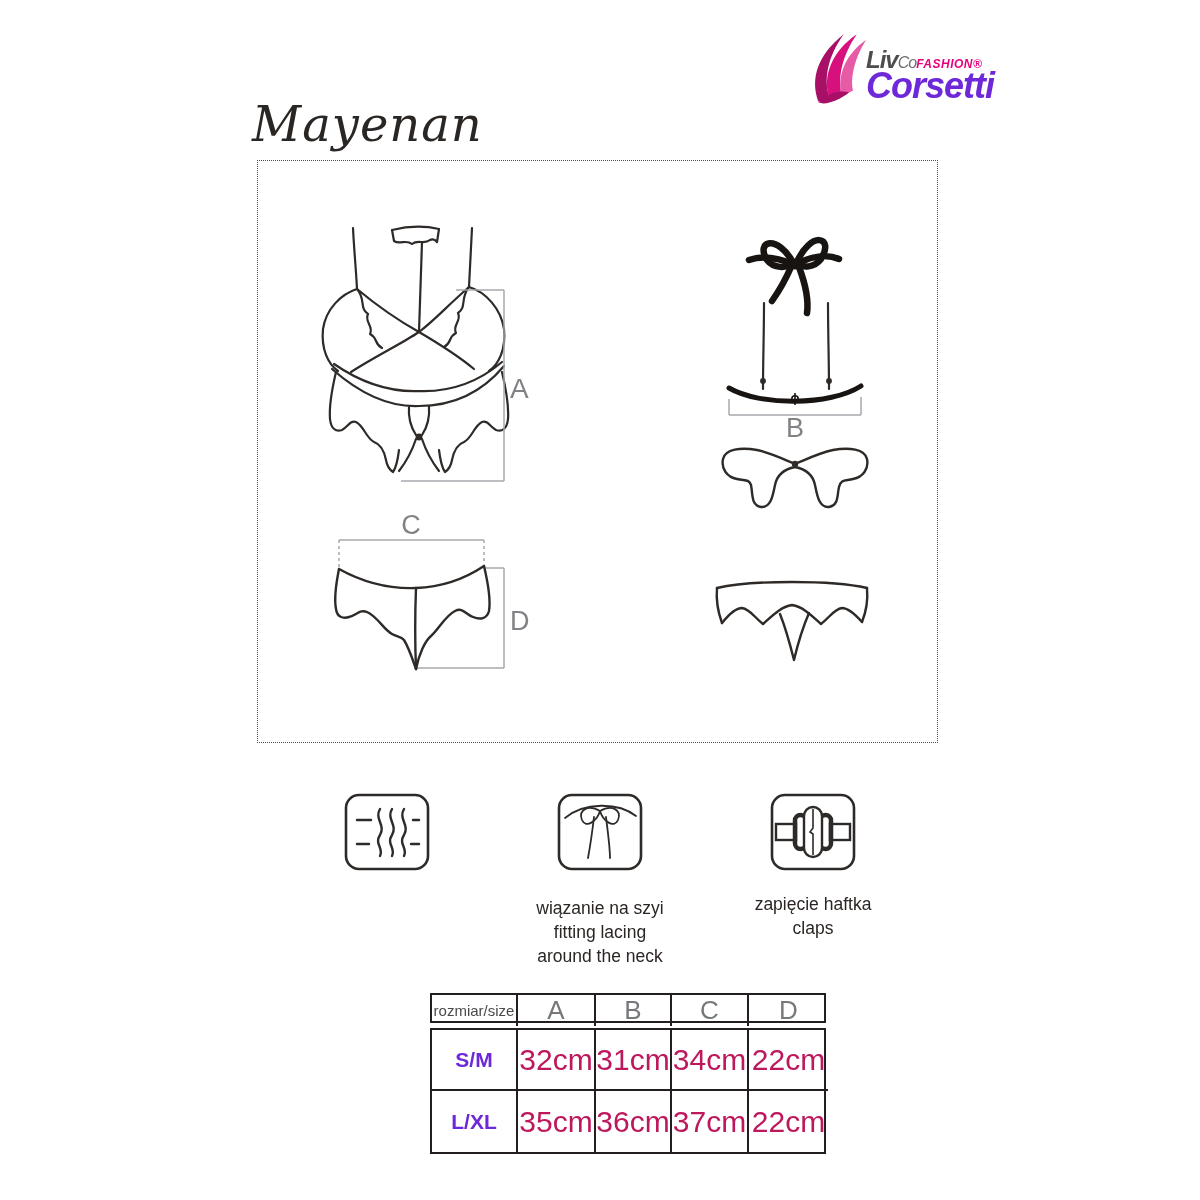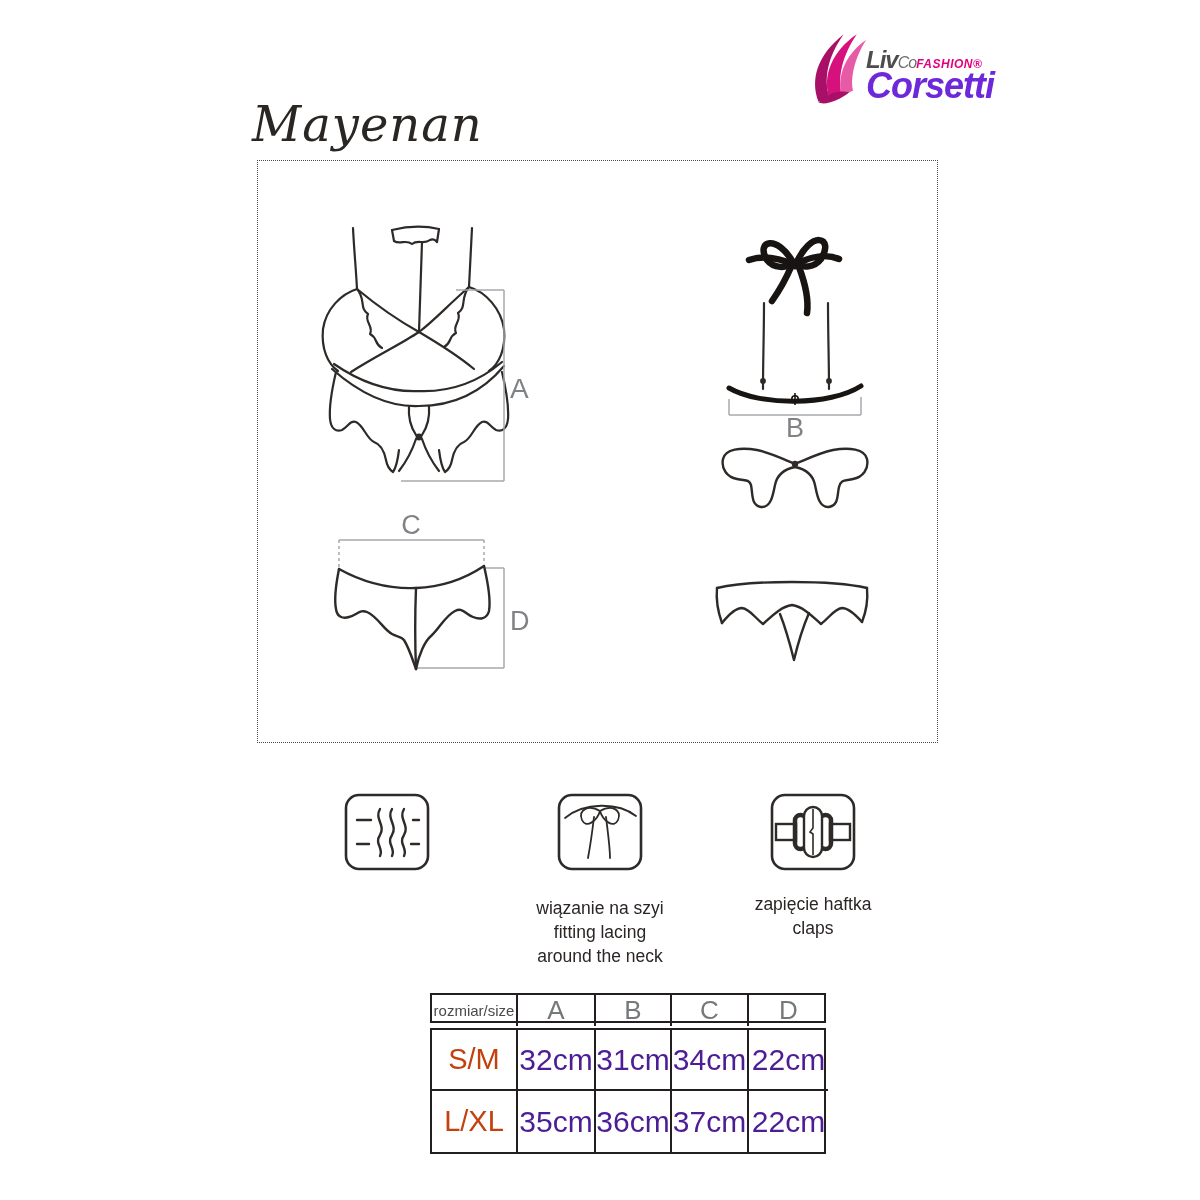--- a/index.html
+++ b/index.html
@@ -54,22 +54,22 @@
   .st-body   { border:2px solid #231f20; margin-top:5px; }
   .st-cell {
     display:flex; align-items:center; justify-content:center;
     border-right:2px solid #231f20;
   }
   .st-cell:nth-child(5n) { border-right:none; }
   .st-body .st-cell { height:61px; border-bottom:2px solid #231f20; }
   .st-body .st-cell:nth-child(n+6) { border-bottom:none; }
   .st-label { font-size:15px; color:#4a4a4c; }
   .st-col   { font-size:26px; color:#77787b; }
-  .st-size  { font-size:29px; color:#c2410c; }
-  .st-val   { font-size:30px; color:#4c1d95; }
+  .st-size  { font-size:21px; color:#6d28d9;font-weight:bold; }
+  .st-val   { font-size:30px; color:#be185d; }
   svg { display:block; }
 </style>
 </head>
 <body>
 
 <div class="page">
 
   <div class="logo">
     <svg class="logo-swoosh" viewBox="0 0 62 80">
       <path d="M9,76 C0,52 8,26 36,4 C19,28 14,52 21,72 Z" fill="#a80f66"></path>

